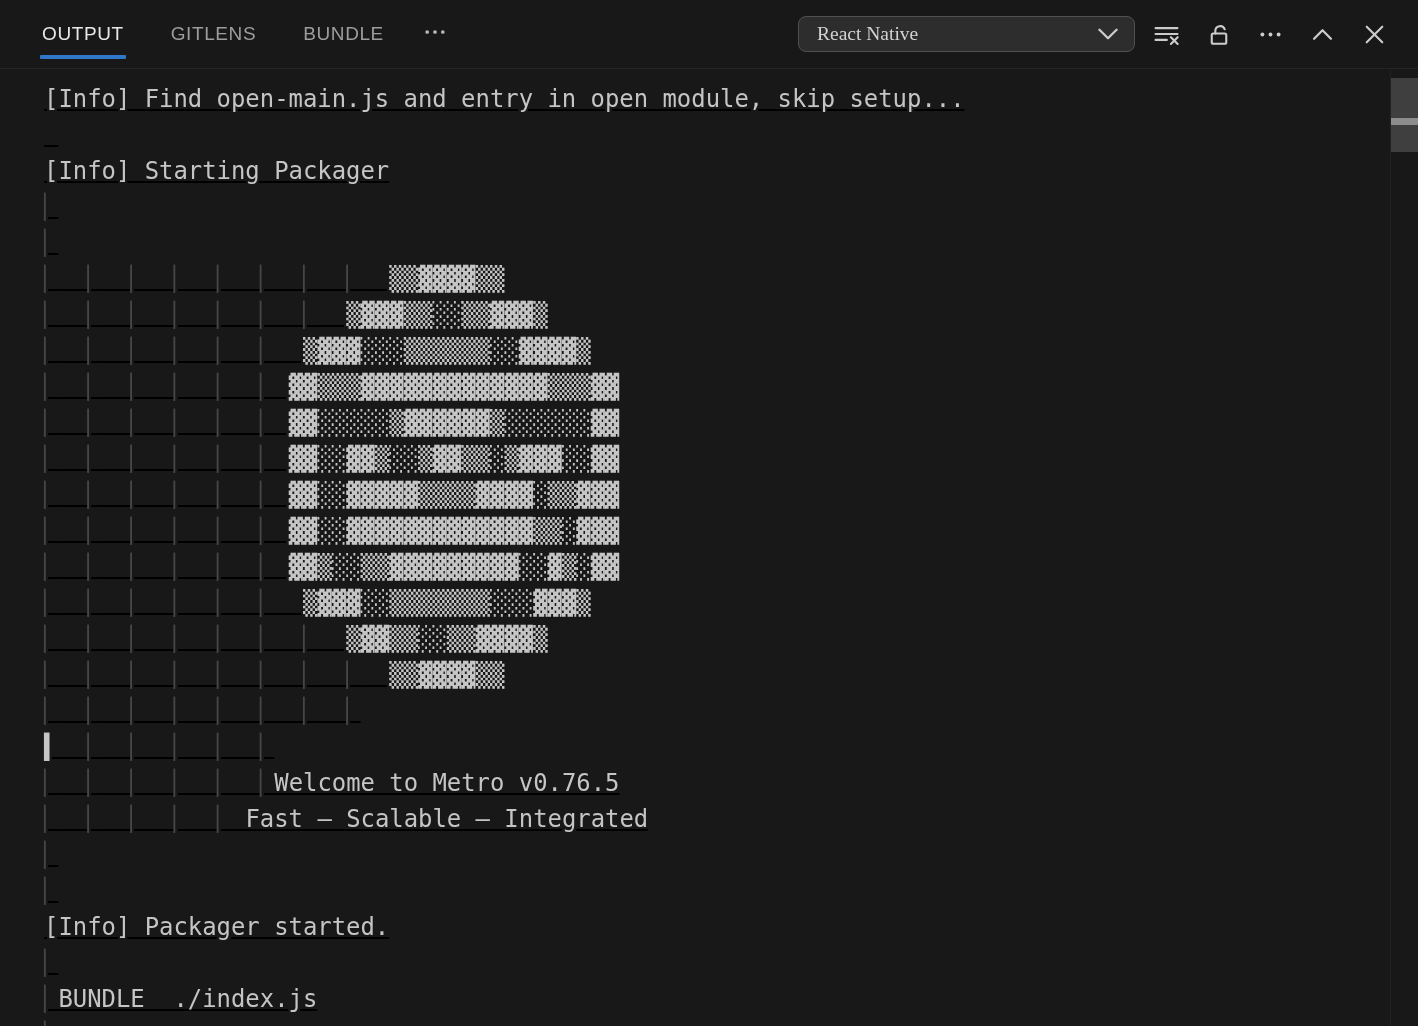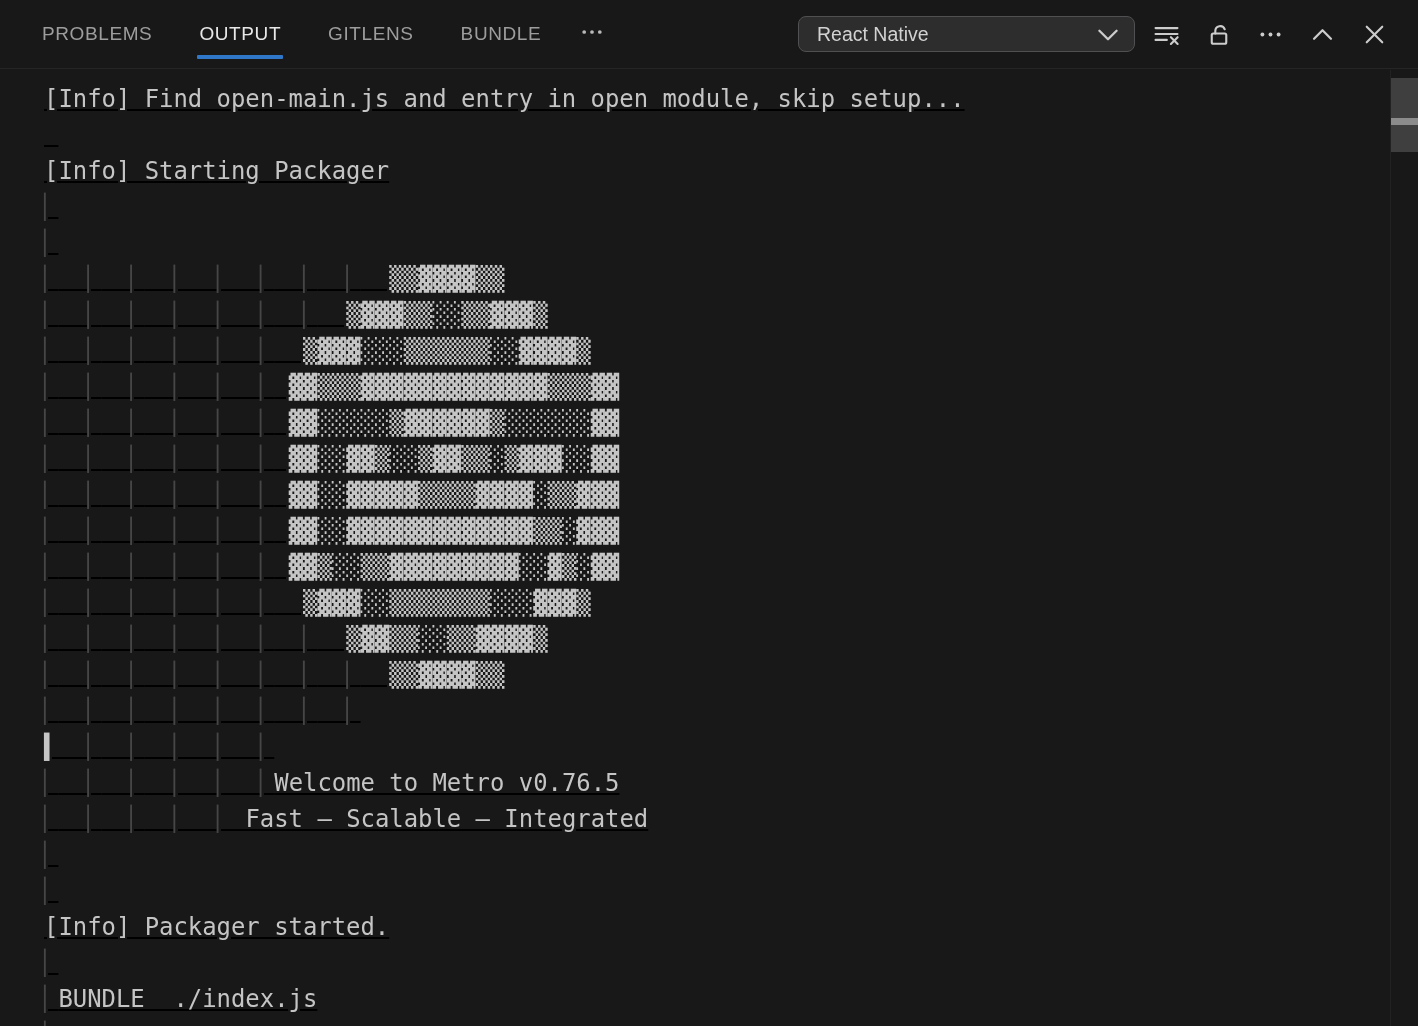--- a/index.html
+++ b/index.html
@@ -25,21 +25,21 @@
   .tab.active{color:var(--tab-active);}
   .tab.active::after{
     content:"";position:absolute;left:-2px;right:-2px;bottom:9px;height:4px;
     background:var(--accent);border-radius:1px;
   }
   .more-tabs{margin-left:38px;display:flex;align-items:center;cursor:pointer;color:#b9b9b9;}
   .spacer{flex:1}
   .channel{
     width:337px;height:36px;background:#2d2d2e;border:1px solid #505052;
     border-radius:8px;display:flex;align-items:center;padding:0 16px 0 18px;
-    color:#d2d2d2;font-size:19.5px;cursor:pointer;margin-right:17px;
+    color:#d2d2d2;font-size:19.5px;cursor:pointer;margin-right:17px;font-family:Liberation Serif, serif;
   }
   .channel .val{flex:1;}
   .hicons{display:flex;align-items:center;gap:24px;}
   .hicon{width:28px;height:28px;display:flex;align-items:center;justify-content:center;cursor:pointer;}
   .hicon svg{display:block}
 
   
   .terminal{
     position:absolute;left:0;top:70px;right:0;bottom:0;overflow:hidden;text-decoration:underline;
   }
@@ -54,21 +54,20 @@
   
   .scrollbar{position:absolute;top:70px;right:0;bottom:0;width:28px;border-left:1px solid #222;}
   .sb-thumb{position:absolute;left:0;right:0;top:8px;height:74px;background:var(--thumb);cursor:pointer;}
   .sb-marker{position:absolute;left:0;right:0;top:48px;height:7px;background:var(--marker);}
 </style>
 </head>
 <body>
 
 <div class="header">
   <div class="tabs">
-    <div class="tab">PROBLEMS</div>
     <div class="tab active">OUTPUT</div>
     <div class="tab">GITLENS</div>
     <div class="tab">BUNDLE</div>
   </div>
 
   <div class="more-tabs">
     <span>
       <svg width="26" height="26" viewBox="0 0 16 16" fill="#b9b9b9">
         <circle cx="3.2" cy="8" r="1.15"></circle>
           <circle cx="8" cy="8" r="1.15"></circle>

